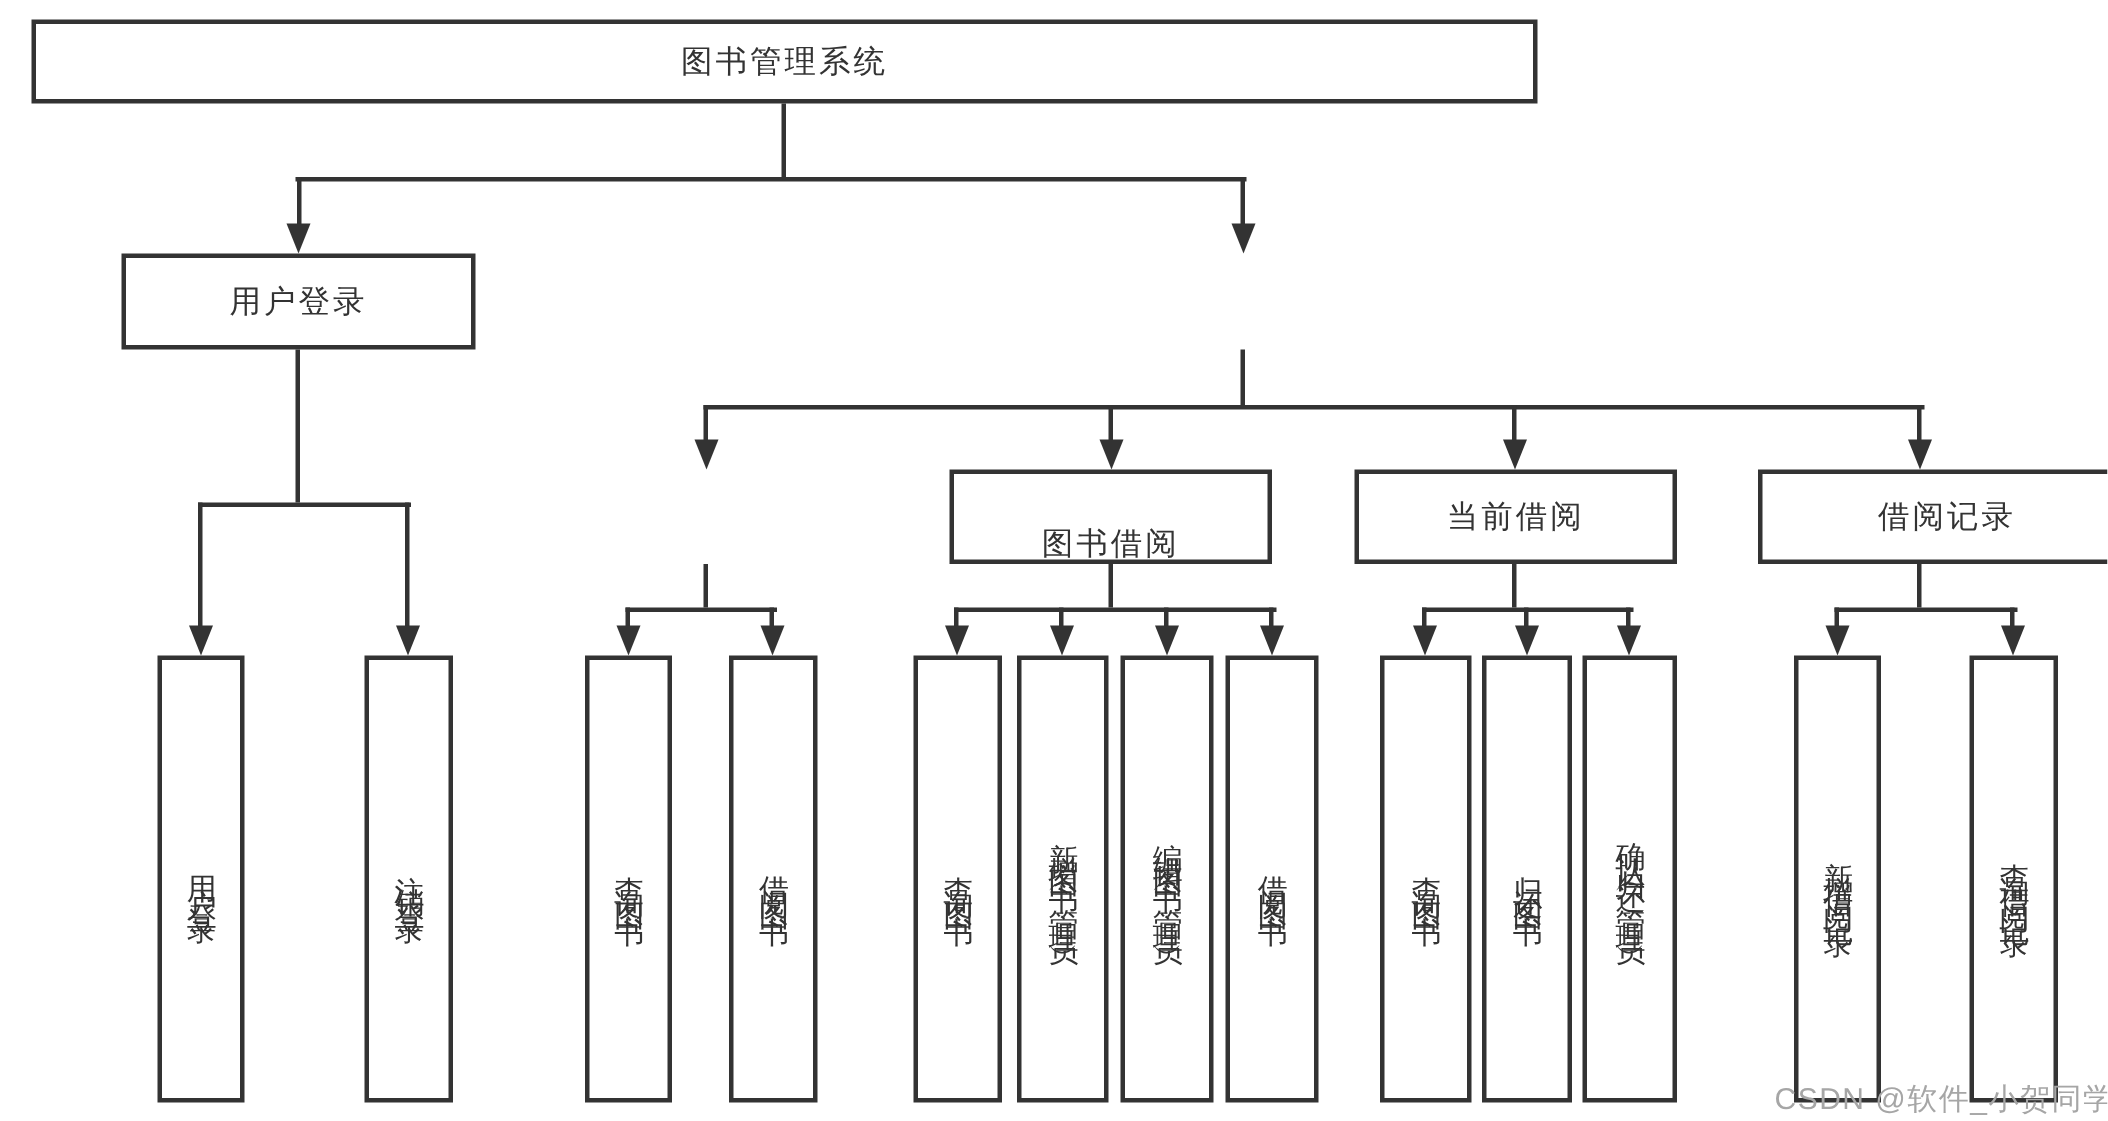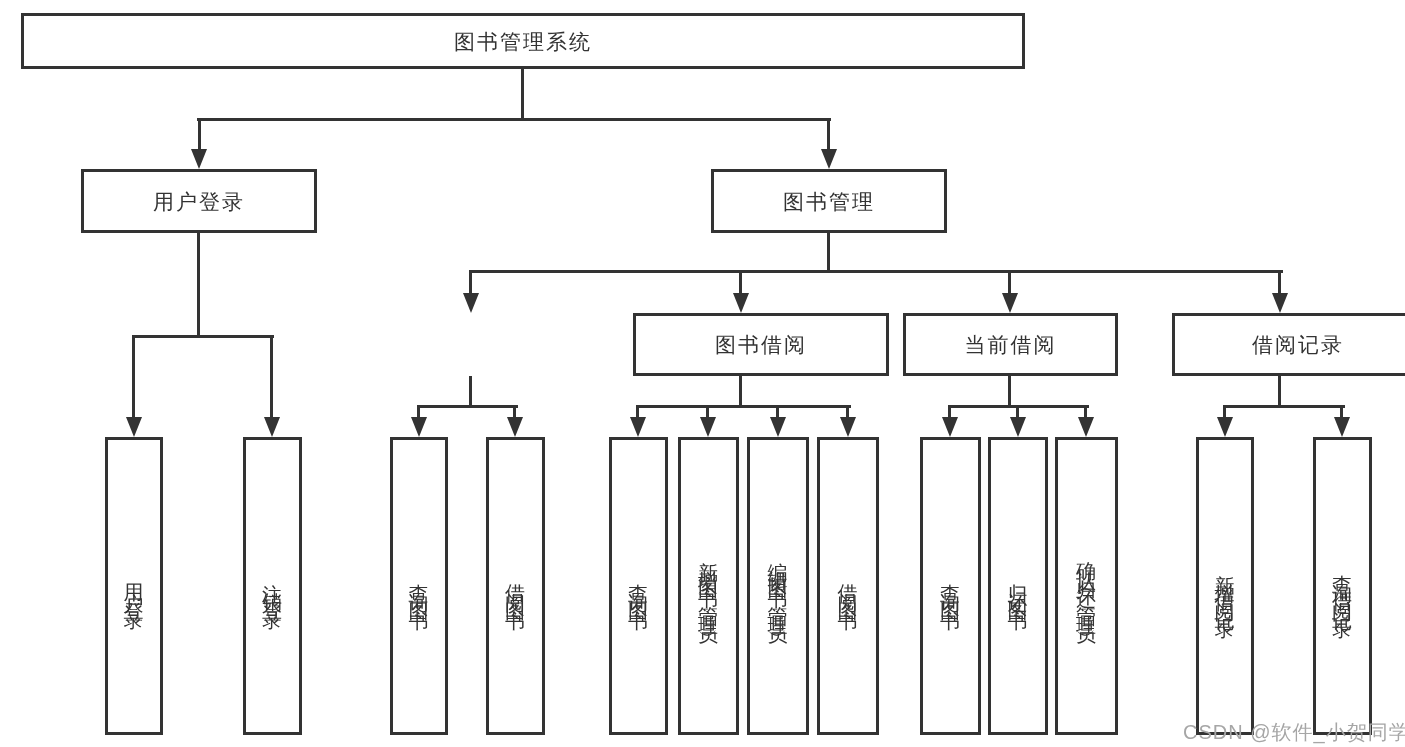--- a/index.html
+++ b/index.html
@@ -76,26 +76,23 @@
 <div id="stage">
 
   <div class="node" style="left:21px; top:13px; width:1004px; height:56px;">
     <span class="node-label">图书管理系统</span>
   </div>
 
   <div class="node" style="left:81px; top:169px; width:236px; height:64px;">
     <span class="node-label">用户登录</span>
   </div>
 
-  <div class="node" style="left:711px; top:169px; width:236px; height:64px;">
-    <span class="node-label">图书管理</span>
-  </div>
-
-
-  <div class="node" style="left:633px; top:313px; width:256px; height:63px;">
+
+
+  <div class="node" style="left:633px; top:313px; width:215px; height:63px;align-items:flex-end;">
     <span class="node-label">图书借阅</span>
   </div>
 
   <div class="node" style="left:903px; top:313px; width:215px; height:63px;">
     <span class="node-label">当前借阅</span>
   </div>
 
   <div class="node" style="left:1172px; top:313px; width:252px; height:63px;">
     <span class="node-label">借阅记录</span>
   </div>

